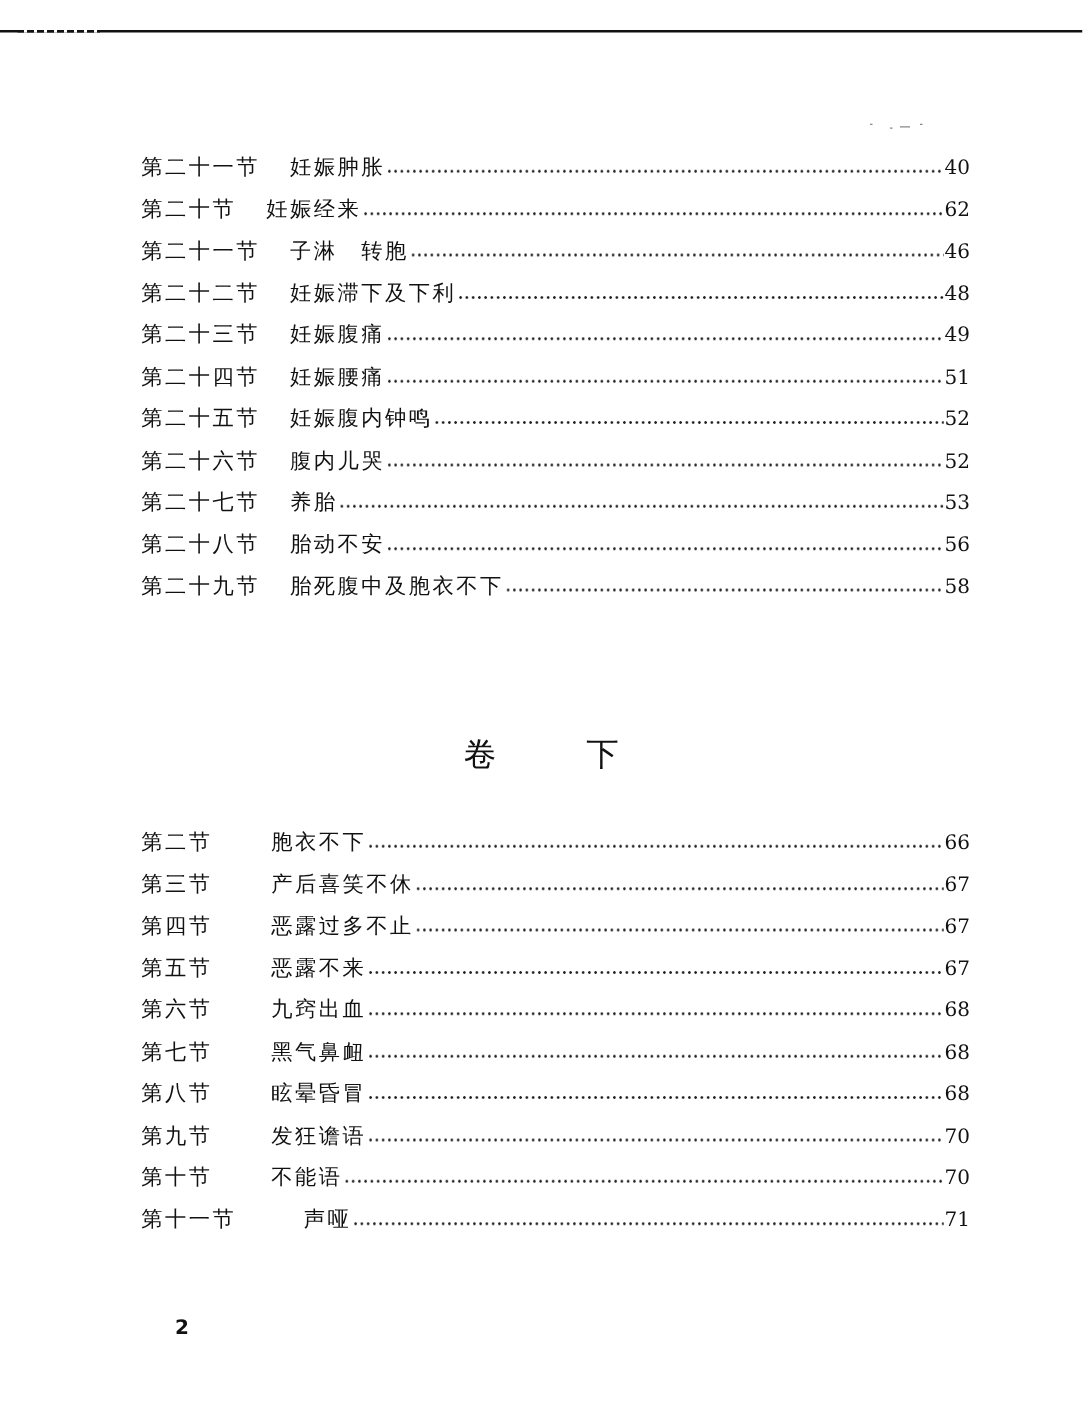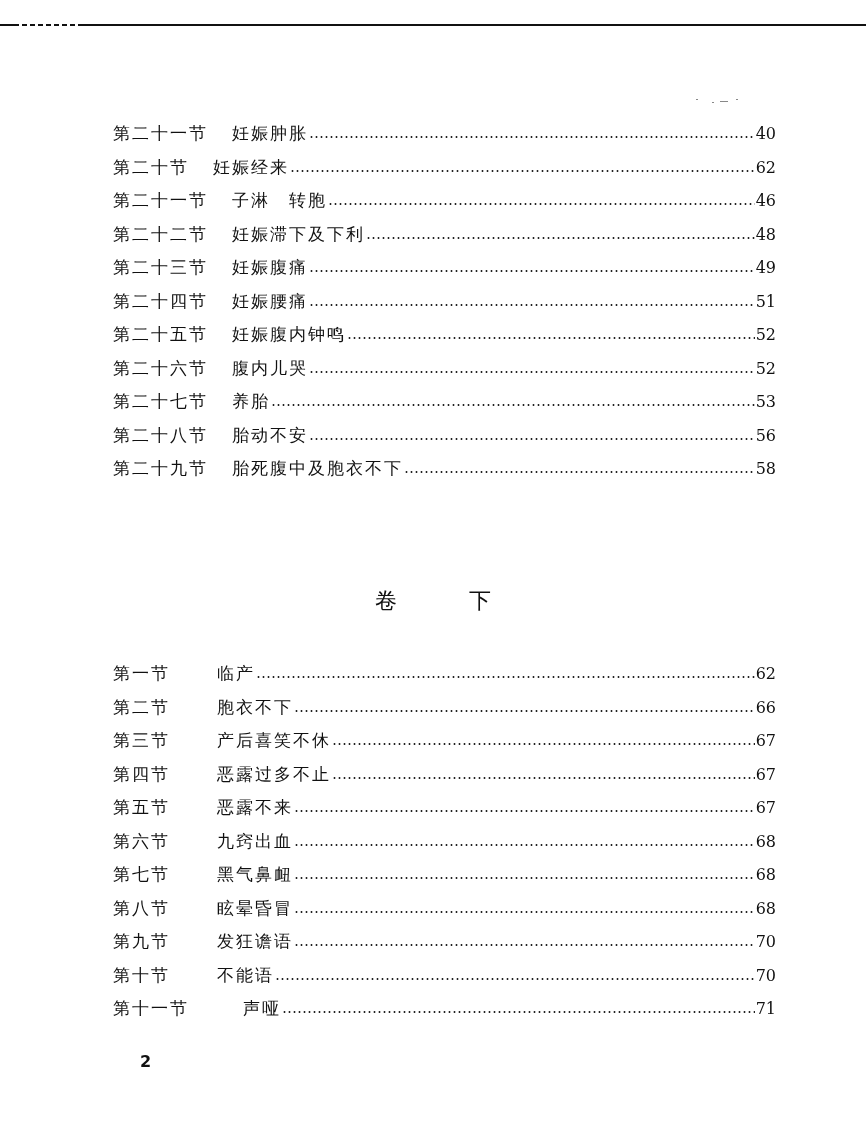--- a/index.html
+++ b/index.html
@@ -79,21 +79,21 @@
       font-family: "DejaVu Serif", "Liberation Serif", serif;
       letter-spacing: 0;
       font-size: 16px;
     }
     .volume-heading {
       position: absolute;
       top: 586px;
       left: 0;
       width: 866px;
       text-align: center;
-      font-size: 22px;
+      font-size: 26px;
       letter-spacing: 0;
     }
     .volume-heading span {
       display: inline-block;
     }
     .volume-heading .gap {
       width: 72px;
     }
     .page-number {
       position: absolute;
@@ -195,27 +195,20 @@
     <span class="page">58</span>
   </div>
 </div>
 
 <div class="volume-heading">
   <span>卷</span><span class="gap"></span><span>下</span>
 </div>
 
 <div class="toc toc-lower">
   <div class="toc-row">
-    <span class="section" style="display:inline-block;width:78px;">第一节</span>
-    <span style="display:inline-block;width:26px;"></span>
-    <span class="title">临产</span>
-    <span class="leader"></span>
-    <span class="page">62</span>
-  </div>
-  <div class="toc-row">
     <span class="section" style="display:inline-block;width:78px;">第二节</span>
     <span style="display:inline-block;width:26px;"></span>
     <span class="title">胞衣不下</span>
     <span class="leader"></span>
     <span class="page">66</span>
   </div>
   <div class="toc-row">
     <span class="section" style="display:inline-block;width:78px;">第三节</span>
     <span style="display:inline-block;width:26px;"></span>
     <span class="title">产后喜笑不休</span>

